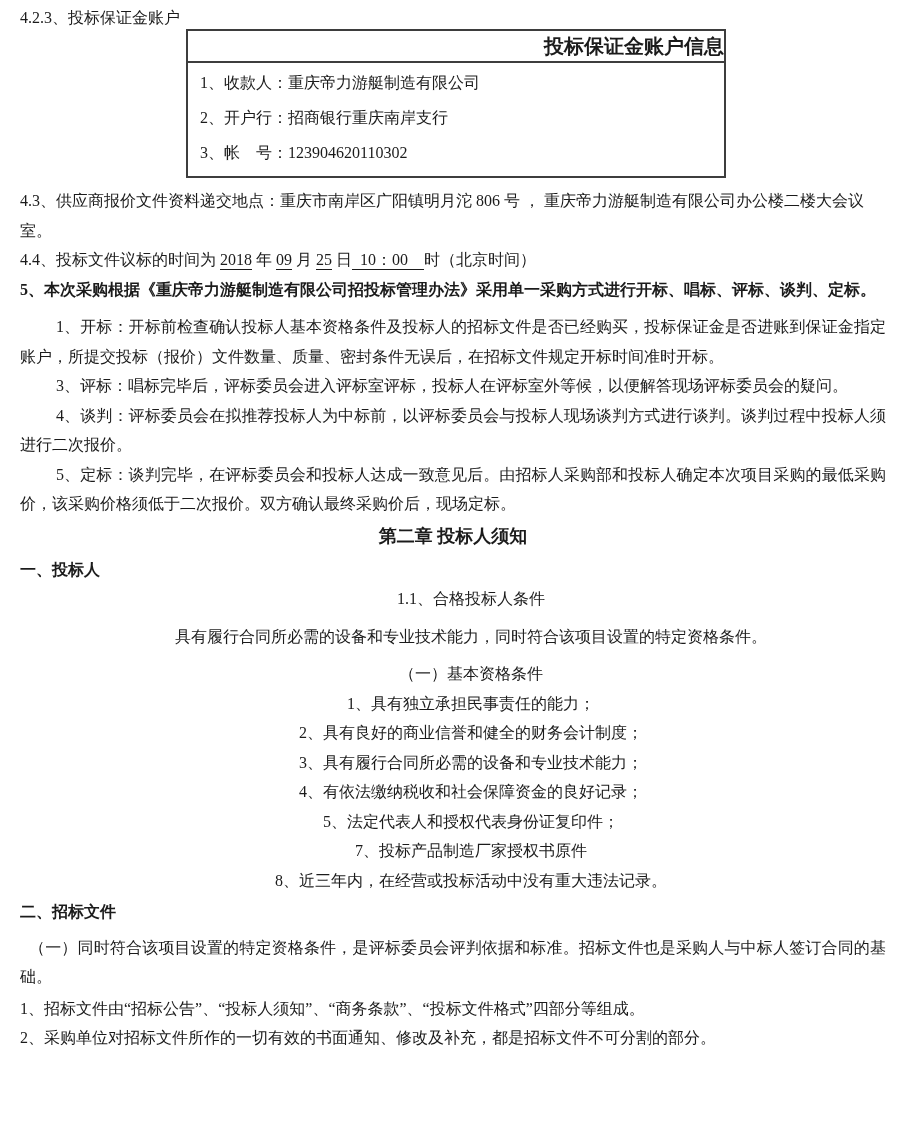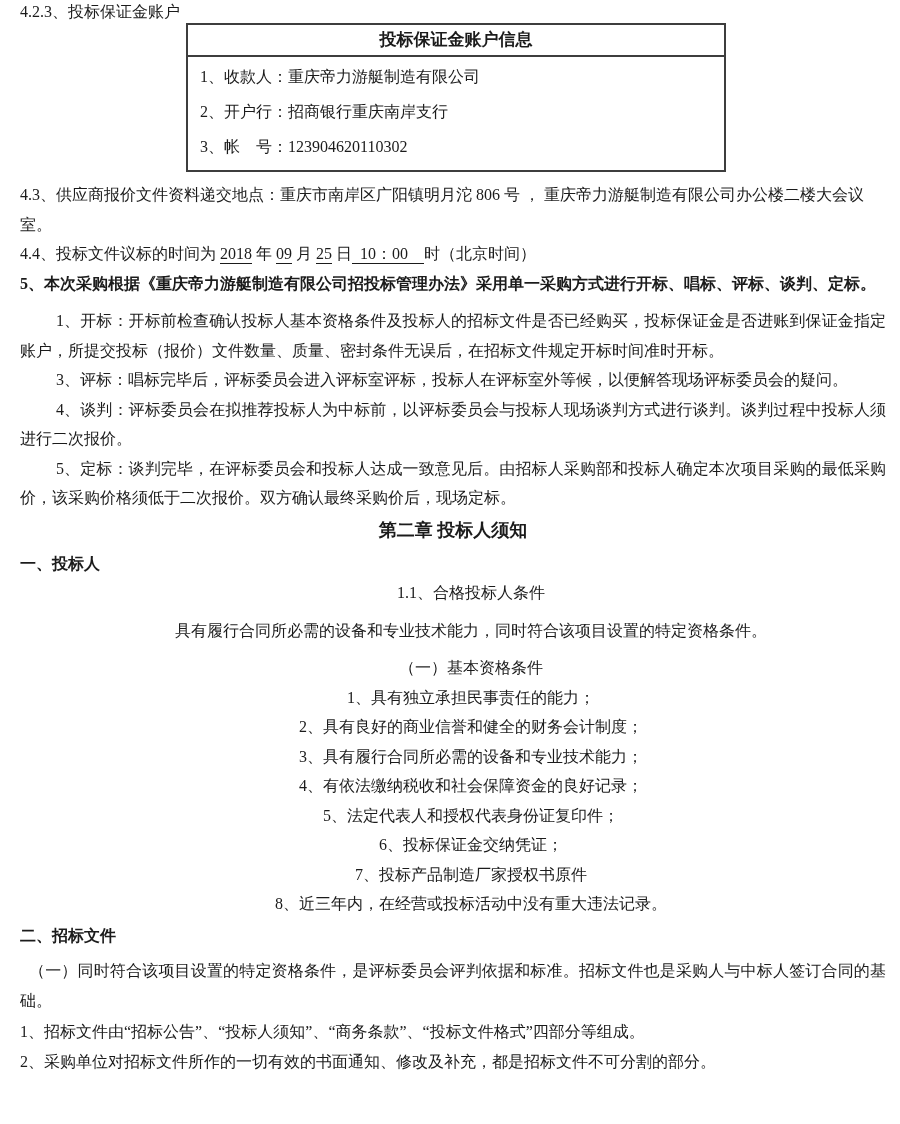--- a/index.html
+++ b/index.html
@@ -1,41 +1,41 @@
 <!DOCTYPE html>
 <html><head>
 <meta charset="utf-8">
 <style>
   html,body{margin:0;padding:0;background:#ffffff;}
   .page{
     position:relative;
     width:900px;height:1124px;
     box-sizing:border-box;
-    padding:1px 14px 0 20px;
+    padding:7px 14px 0 20px;
     background:#ffffff;
     color:#1b1b1b;
     font-family:"Liberation Serif","DejaVu Serif",serif;
     font-size:16px;
     overflow:hidden;
   }
   .line{line-height:29.5px;}
   .h423{line-height:22px;}
   .bond-table{
     border-collapse:collapse;
     margin:0 0 0 166px;
     width:540px;
     table-layout:fixed;
   }
   .bond-table,.bond-table th,.bond-table td{border:2px solid #3d3d3d;}
   .bond-title{
     font-weight:bold;
-    text-align:center;
+    text-align:right;
     padding:4px 0;
     line-height:22px;
-    font-size:17px;
+    font-size:20px;
     margin-top:16px;
   }
   .bond-body{padding:2px 6px 6px 12px;}
   .bond-row{line-height:35px;white-space:pre;}
   .p43{margin-top:8px;}
   .bold{font-weight:bold;}
   .u{text-decoration:underline;text-underline-offset:4px;}
   .pre{white-space:pre;}
   .just{text-align:justify;text-justify:inter-ideograph;}
   .ind{text-indent:36px;}
@@ -95,21 +95,20 @@
   <div class="line h1">一、投标人</div>
   <div class="line ind1">1.1、合格投标人条件</div>
   <div class="line ind1 mt8">具有履行合同所必需的设备和专业技术能力，同时符合该项目设置的特定资格条件。</div>
   <div class="line ind1 mt8">（一）基本资格条件</div>
 
   <div class="line ind1">1、具有独立承担民事责任的能力；</div>
   <div class="line ind1">2、具有良好的商业信誉和健全的财务会计制度；</div>
   <div class="line ind1">3、具有履行合同所必需的设备和专业技术能力；</div>
   <div class="line ind1">4、有依法缴纳税收和社会保障资金的良好记录；</div>
   <div class="line ind1">5、法定代表人和授权代表身份证复印件；</div>
-  <div class="line ind1">6、投标保证金交纳凭证；</div>
   <div class="line ind1">7、投标产品制造厂家授权书原件</div>
   <div class="line ind1">8、近三年内，在经营或投标活动中没有重大违法记录。</div>
 
   <div class="line bold mt2">二、招标文件</div>
   <div class="line just small-ind mt6">（一）同时符合该项目设置的特定资格条件，是评标委员会评判依据和标准。招标文件也是采购人与中标人签订合同的基础。</div>
   <div class="line mt2">1、招标文件由“招标公告”、“投标人须知”、“商务条款”、“投标文件格式”四部分等组成。</div>
   <div class="line">2、采购单位对招标文件所作的一切有效的书面通知、修改及补充，都是招标文件不可分割的部分。</div>
 
 </div>
 

